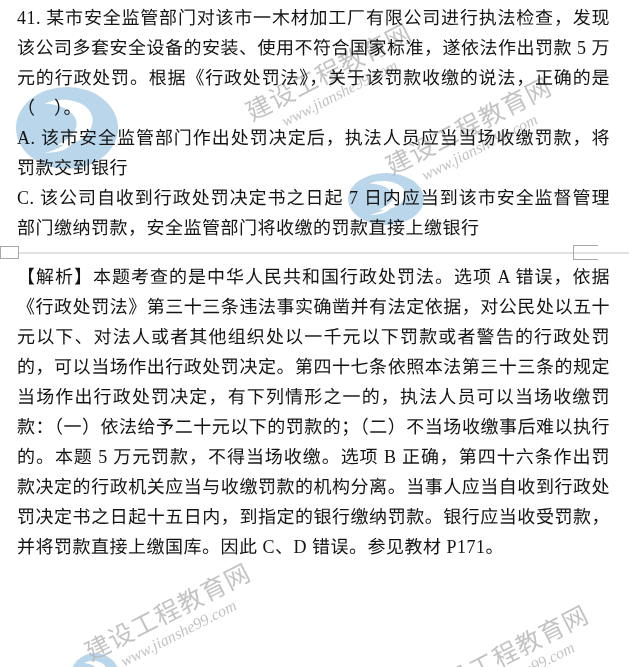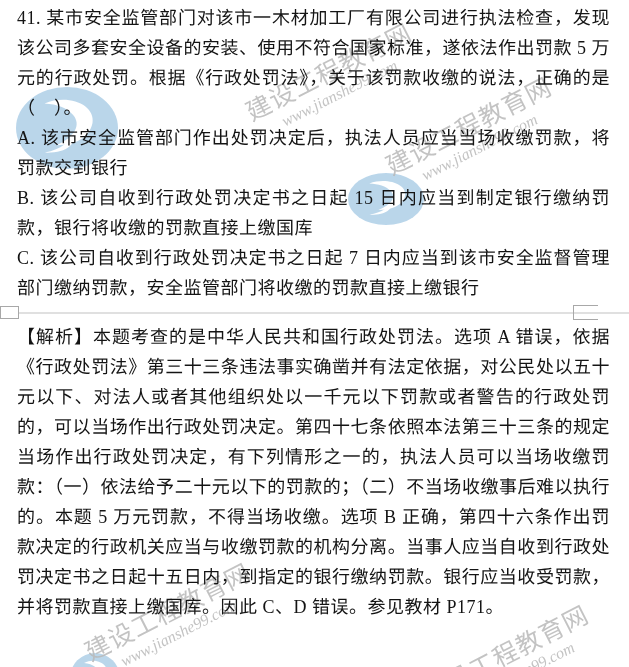--- a/index.html
+++ b/index.html
@@ -114,21 +114,20 @@
     </div>
 
   </div>
 
   <div class="content">
 
     <p><span class="label">41.</span><span> </span><span>某市安全监管部门对该市一木材加工厂有限公司进行执法检查，发现该公司多套安全设备的安装、使用不符合国家标准，遂依法作出罚款 5 万元的行政处罚。根据《行政处罚法》，关于该罚款收缴的说法，正确的是（　）。</span></p>
 
     <p><span class="label">A.</span><span> </span><span>该市安全监管部门作出处罚决定后，执法人员应当当场收缴罚款，将罚款交到银行</span></p>
 
-    <p><span class="label">B.</span><span> </span><span>该公司自收到行政处罚决定书之日起 15 日内应当到制定银行缴纳罚款，银行将收缴的罚款直接上缴国库</span></p>
 
     <p><span class="label">C.</span><span> </span><span>该公司自收到行政处罚决定书之日起 7 日内应当到该市安全监督管理部门缴纳罚款，安全监管部门将收缴的罚款直接上缴银行</span></p>
 
 
     <div class="divider">
       <div class="d-line"></div>
       <div class="d-left"></div>
       <div class="d-right"></div>
     </div>
 

